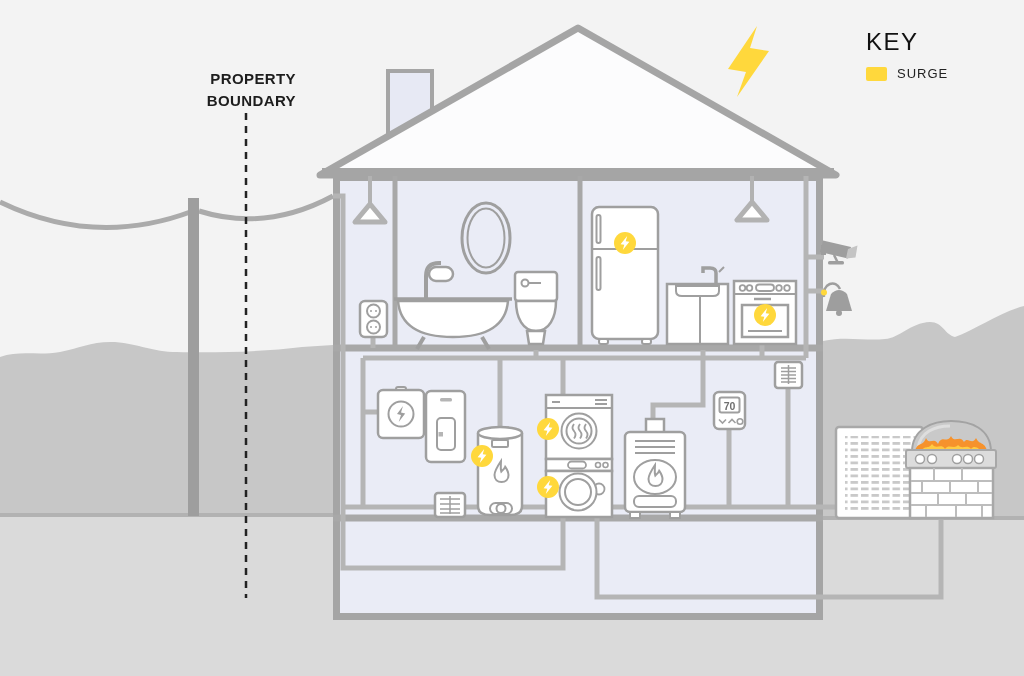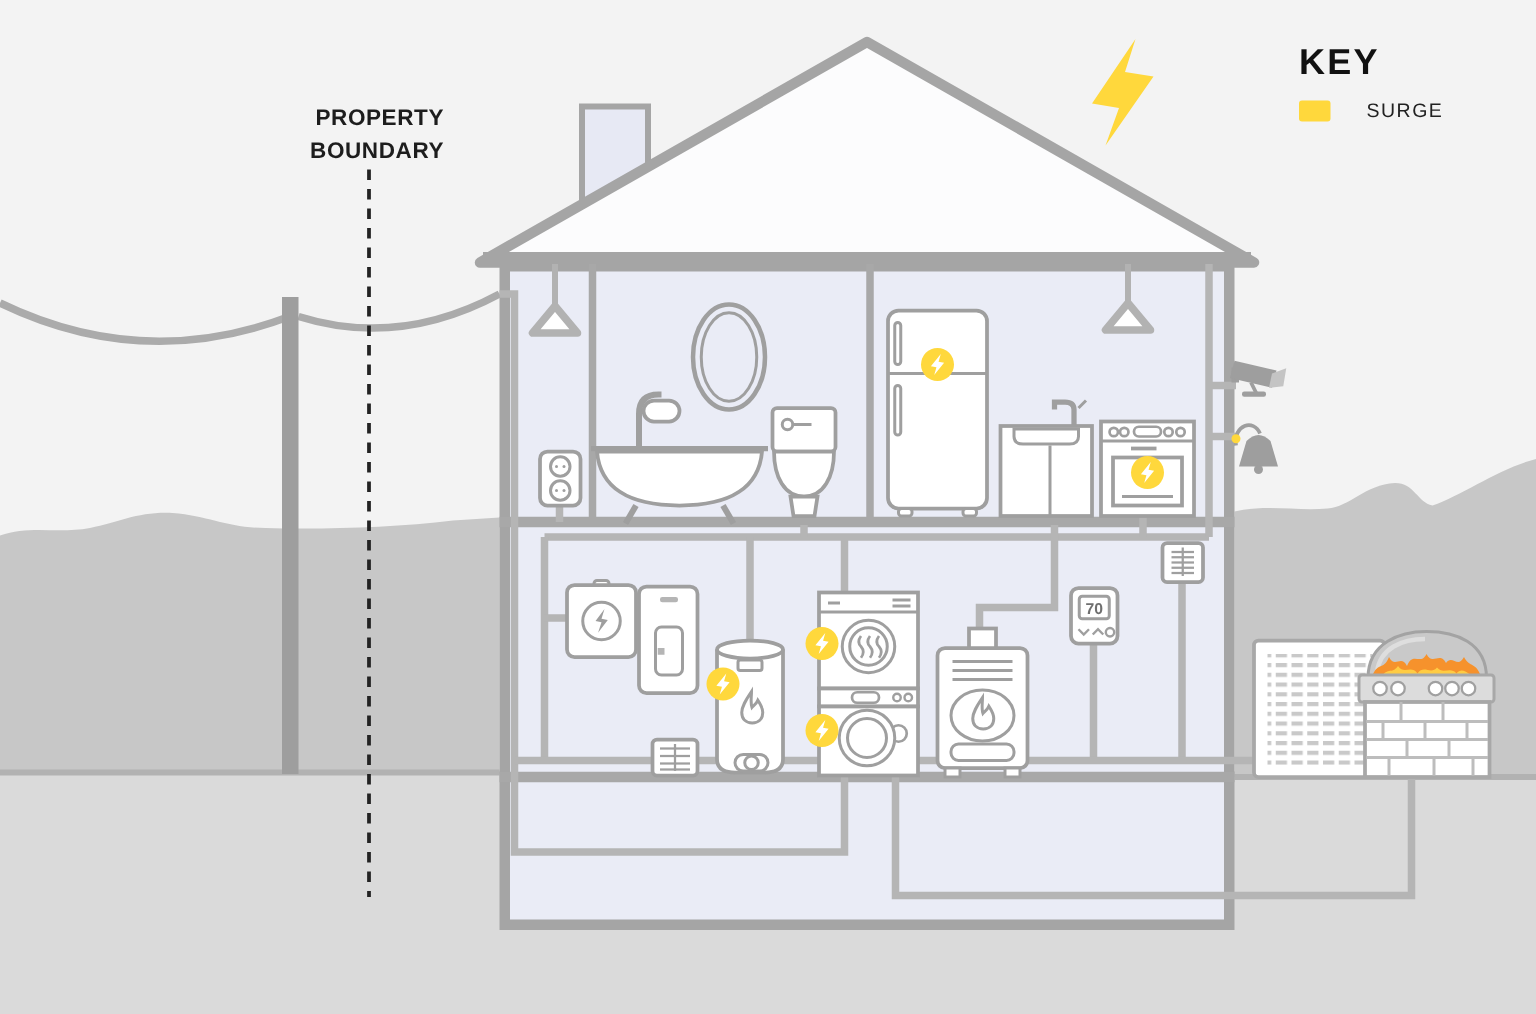--- a/index.html
+++ b/index.html
@@ -3,22 +3,22 @@
 <meta charset="utf-8">
 <style>
   html,body{margin:0;padding:0;background:#f3f3f3;}
   .scene{position:relative;width:1024px;height:676px;overflow:hidden;
          background:#f3f3f3;font-family:"Liberation Sans",sans-serif;}
   .scene svg{position:absolute;left:0;top:0;}
   .pb-label{position:absolute;right:728px;top:68px;text-align:right;
             white-space:pre-line;font-weight:700;font-size:15px;
             letter-spacing:.4px;line-height:1.45;color:#1d1d1d;}
   .key{position:absolute;left:866px;top:28px;}
-  .key-title{font-size:24px;font-weight:700;letter-spacing:1.5px;color:#111;}
-  .key-row{display:flex;align-items:center;margin-top:10px;gap:14px;}
+  .key-title{font-size:24px;font-weight:400;letter-spacing:1.5px;color:#111;}
+  .key-row{display:flex;align-items:center;margin-top:10px;}
   .key-swatch{display:inline-block;width:21px;height:14px;border-radius:2px;}
   .key-label{margin-left:10px;font-size:13px;letter-spacing:1px;color:#222;}
 </style>
 </head>
 <body>
 
 <div class="scene">
 
 <svg width="1024" height="676" viewBox="0 0 1024 676">
   <defs>

